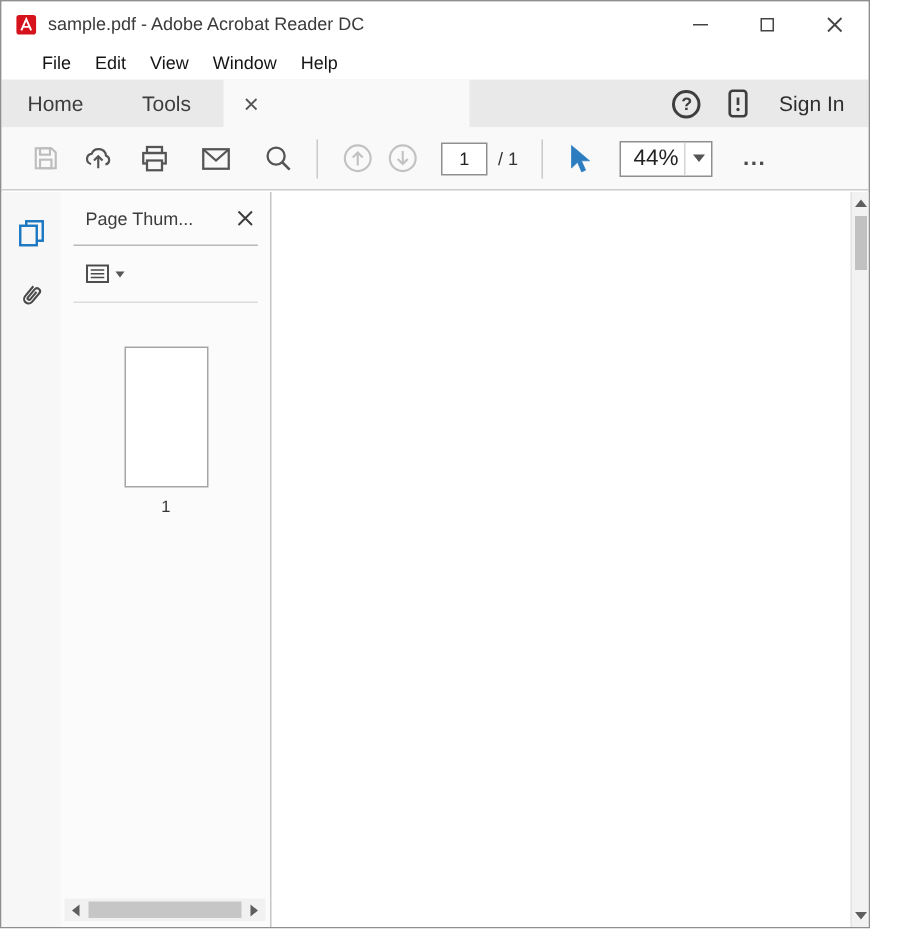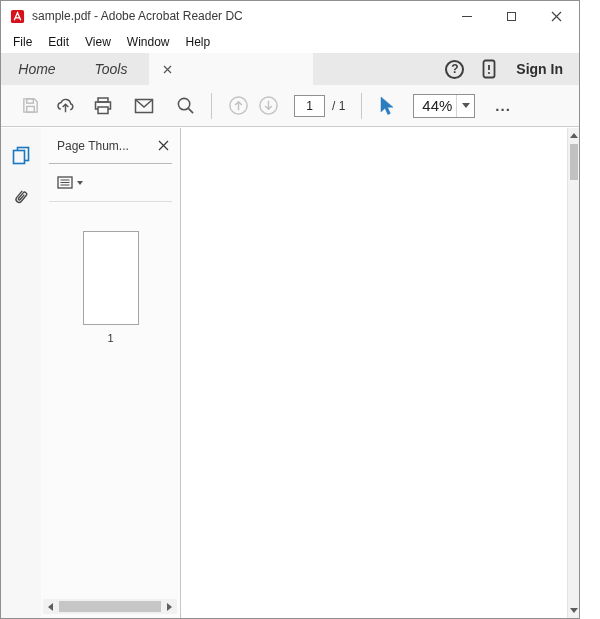--- a/index.html
+++ b/index.html
@@ -14,39 +14,39 @@
              display:flex; align-items:center; }
   .title-icon{ margin-left:9px; width:15px; height:15px; flex:0 0 auto; }
   .title-text{ margin-left:7px; font-size:12px; color:#3a3a3a; }
   .win-controls{ margin-left:auto; display:flex; height:100%; }
   .win-btn{ width:45px; height:100%; display:flex; align-items:center; justify-content:center; cursor:default; }
   .glyph-min{ width:10px; height:1px; background:#444; }
   .glyph-max{ width:9px; height:9px; border:1px solid #444; }
 
   
   .menubar{ position:absolute; top:30px; left:0; right:0; height:22px; background:#fff;
-            display:flex; align-items:center; padding-left:4px; }
+            display:flex; align-items:center; padding-left:19px; }
   .menu-item{ font-size:12px; color:#141414; padding:3px 8px; }
 
   
   .tabbar{ position:absolute; top:52px; left:0; right:0; height:32px; background:#e9e9e9;
            display:flex; align-items:stretch; }
-  .tab{ display:flex; align-items:center; justify-content:center; font-size:14px; color:#3d3d3d;font-style:italic; }
+  .tab{ display:flex; align-items:center; justify-content:center; font-size:14px; color:#3d3d3d; }
   .tab-home{ width:72px; }
   .tab-tools{ width:76px; }
   .tab-doc{ width:164px; background:#f9f9f9; font-size:13px; color:#2e2e2e;
             display:flex; align-items:center; padding:0 10px; }
   .tab-doc-label{ flex:1; text-align:center; }
   .tab-close{ width:16px; height:16px; display:flex; align-items:center; justify-content:center; }
   .tabbar-right{ margin-left:auto; display:flex; align-items:center; }
   .help-circle{ width:19px; height:19px; border:2px solid #3e3e3e; border-radius:50%;
                 display:flex; align-items:center; justify-content:center;
                 font-size:12px; font-weight:bold; color:#3e3e3e; margin-right:18px; }
   .device-icon{ margin-right:20px; display:flex; align-items:center; }
-  .signin{ font-size:14px; font-weight:bold; color:#2e2e2e; padding-right:16px; }
+  .signin{ font-size:14px; font-weight:normal; color:#2e2e2e; padding-right:16px; }
 
   
   .toolbar{ position:absolute; top:84px; left:0; right:0; height:42px; background:#f9f9f9;
             border-bottom:1px solid #cccccc; display:flex; align-items:center; }
   .tb-icon{ width:22px; height:22px; display:flex; align-items:center; justify-content:center; }
   .tb-sep{ width:1px; height:26px; background:#c9c9c9; }
   .page-input{ width:31px; height:22px; border:1px solid #8f8f8f; background:#fff;
                font-size:12px; text-align:center; font-family:"Liberation Sans",sans-serif; color:#222; }
   .page-total{ font-size:12px; color:#333; margin-left:7px; }
   .zoom-box{ width:62px; height:24px; border:1px solid #8f8f8f; background:#fff;

